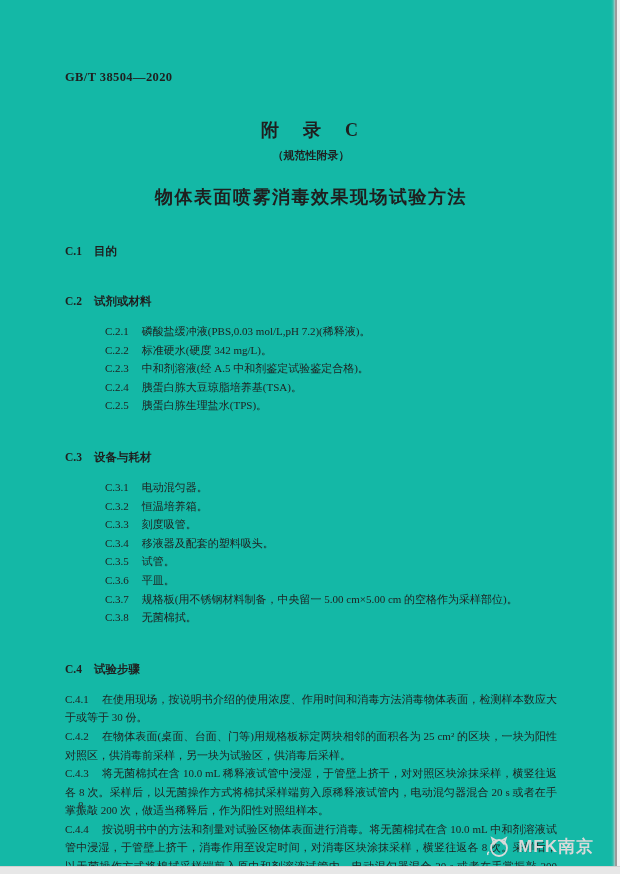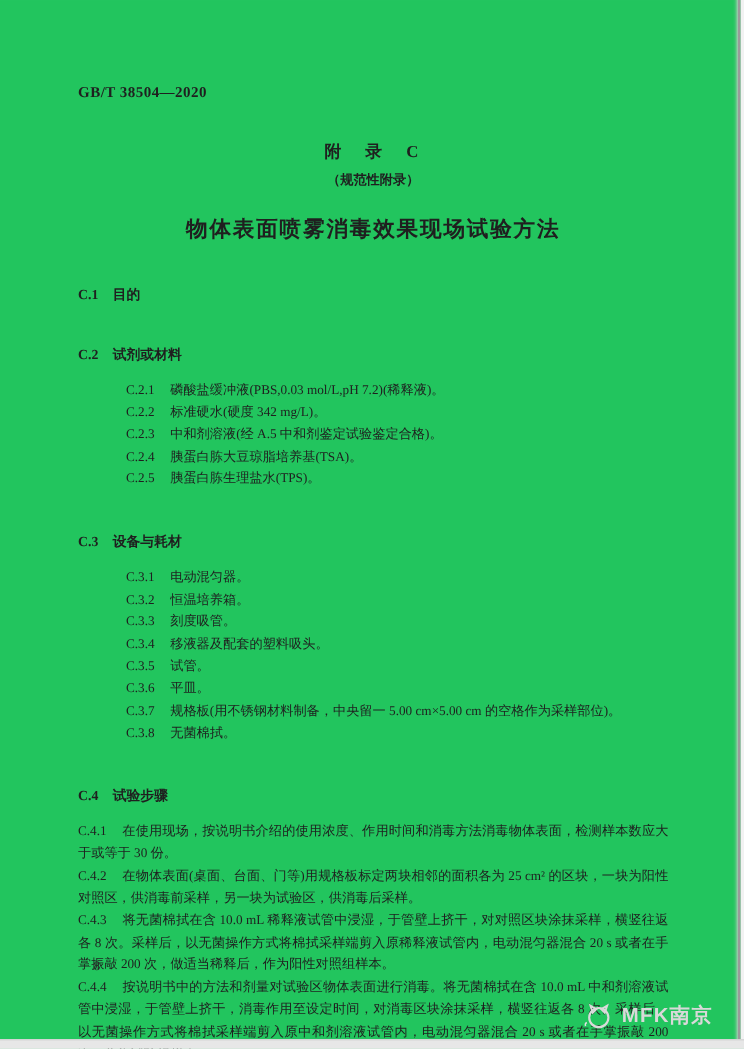--- a/index.html
+++ b/index.html
@@ -6,39 +6,39 @@
   html,body { width:620px; height:874px; }
   body {
     font-family: "Liberation Serif", "DejaVu Serif", serif;
     background:#f2f2f2;
     position:relative;
     overflow:hidden;
     color:#1f1f1f;
   }
   .page {
     position:absolute; left:0; top:0; width:617px; height:866px;
-    background:#22c55e;
+    background:#14b8a6;
     border-right:2px solid #9a9a9a;
     box-shadow: inset -4px 0 3px -3px #cfcfcf;
     text-decoration: underline;
   }
   .bottom-strip {
     position:absolute; left:0; bottom:0; width:620px; height:8px;
     background:#e7e7e7;
     border-top:1px solid #d2d2d2;
   }
   .content {
     position:absolute; left:65px; top:0; width:492px;
   }
   .doc-code {
     margin-top:70px;
     font-size:12.5px; font-weight:bold; letter-spacing:.4px;
   }
   .title-block { text-align:center; margin-top:33px; }
-  .title-main { font-size:14px; font-weight:bold; letter-spacing:3px; }
+  .title-main { font-size:18px; font-weight:bold; letter-spacing:3px; }
   .title-sub  { font-size:11px; font-weight:bold; margin-top:6px; }
   .title-name { font-size:18px; font-weight:bold; margin-top:22px; letter-spacing:1.5px; }
 
   .sec-heading {
     font-size:11.5px; font-weight:bold;
     margin-top:35px; margin-bottom:13px;
   }
   .sec-heading .num { padding-right:12px; }
 
   .para, .item {

